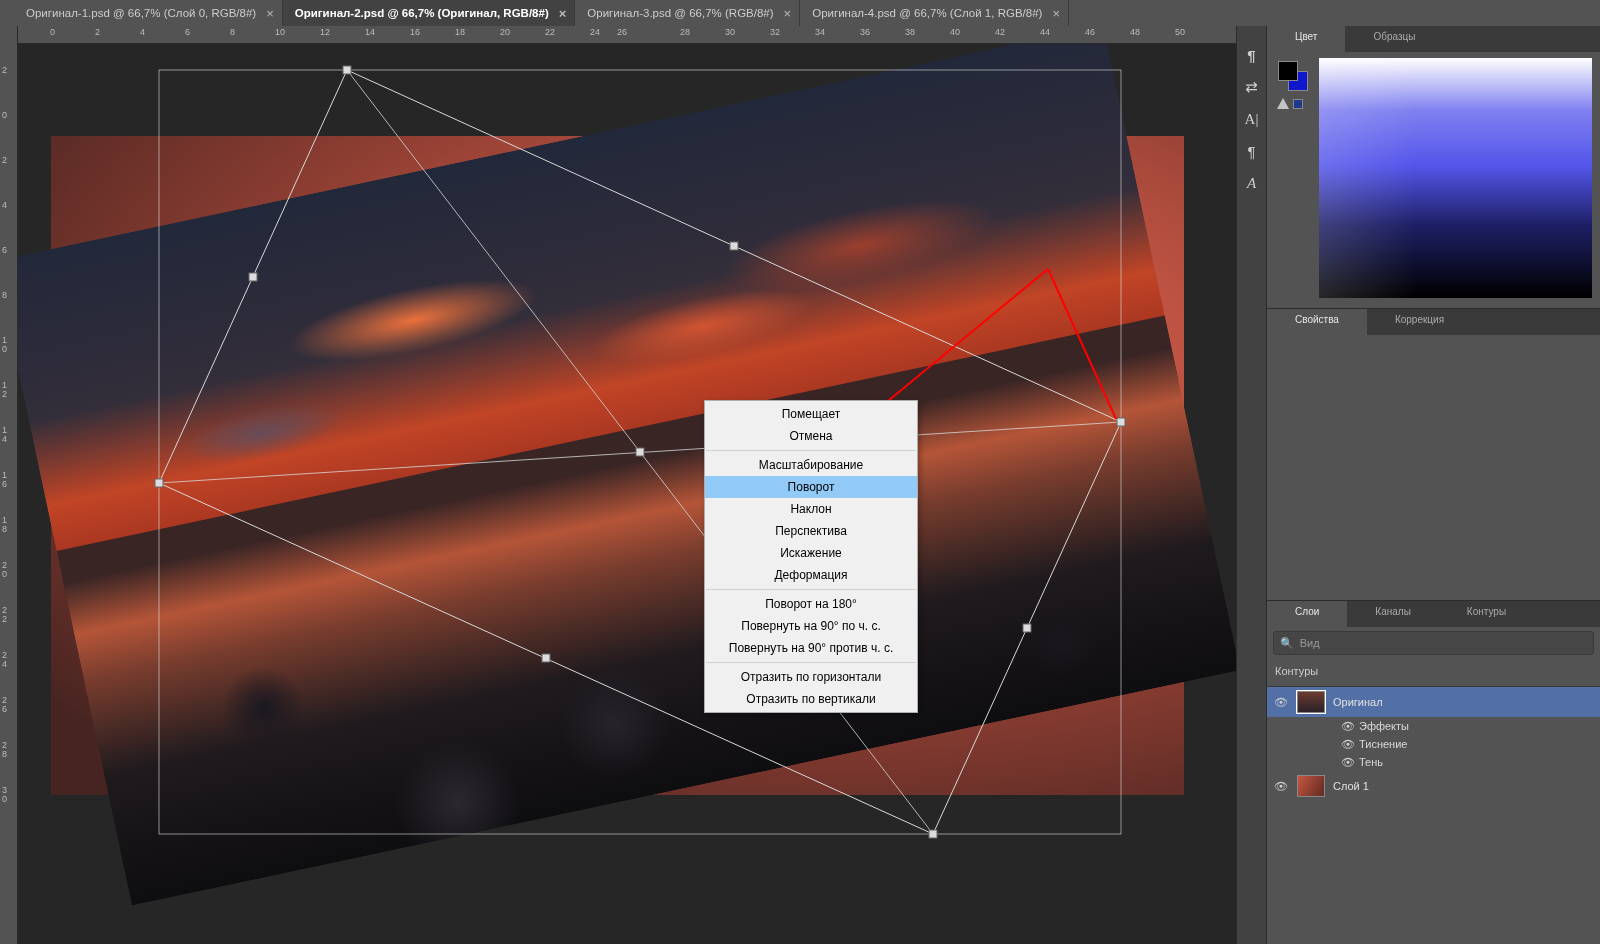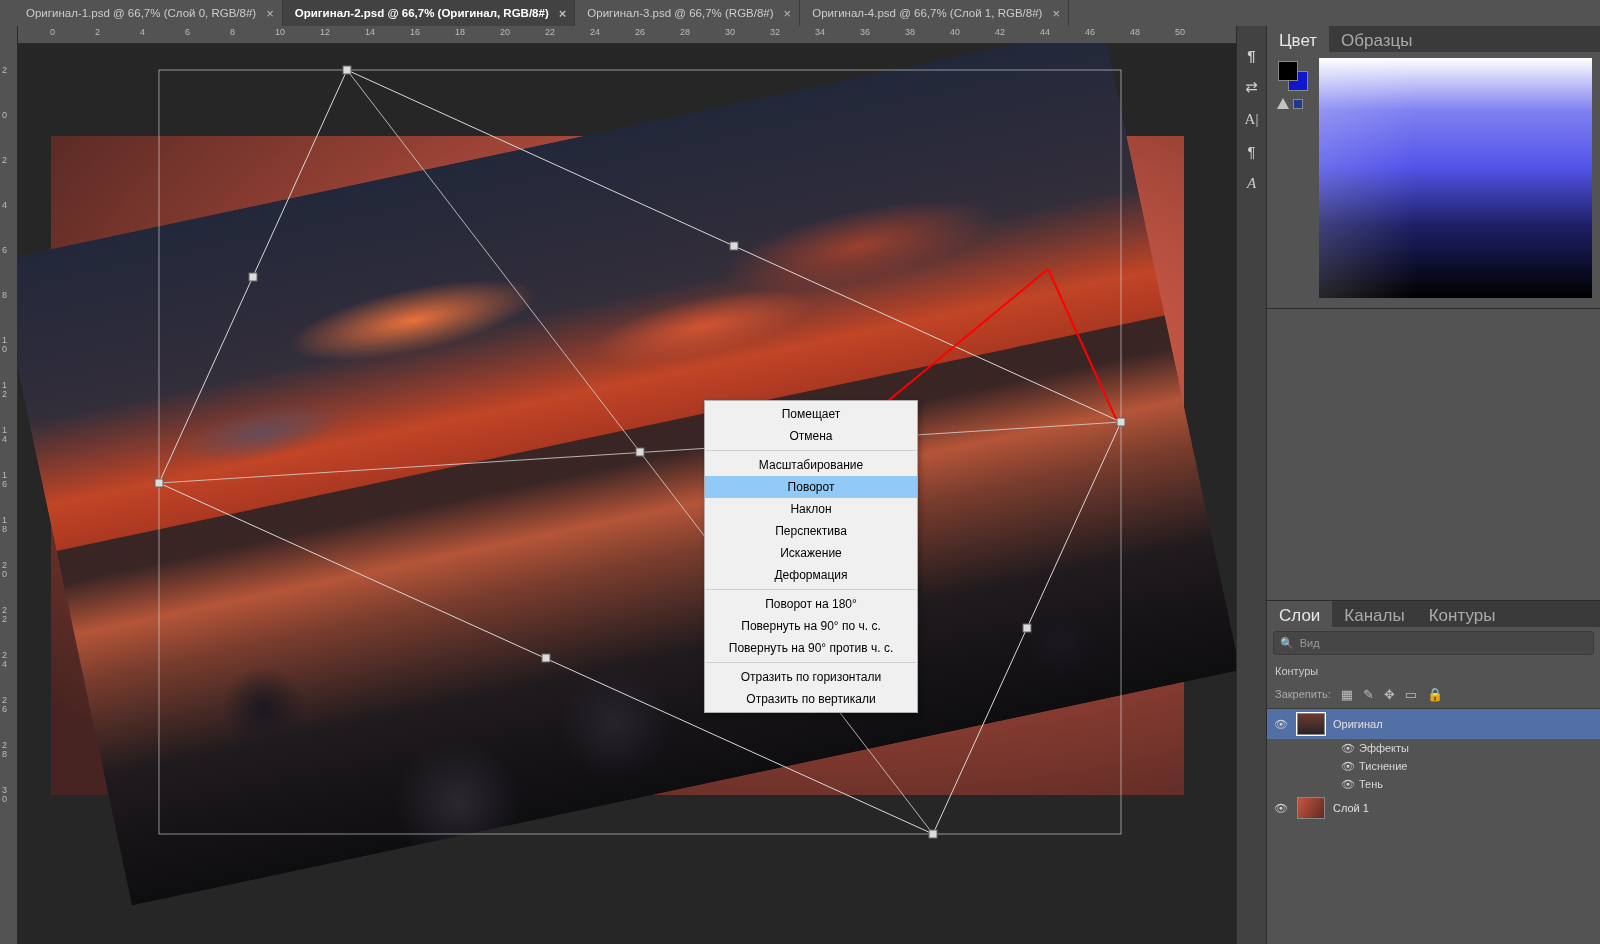--- a/index.html
+++ b/index.html
@@ -45,21 +45,21 @@
 .ctx .item { padding: 3px 15px; line-height: 16px; }
 .ctx .item.sel { background: #91c9f7; }
 .ctx .sep { height: 1px; background: #d0d0d0; margin: 3px 1px; }
 
 
 .right-col { width: 30px; background: #424242; border-left: 1px solid #2b2b2b; display:flex; flex-direction:column; align-items:center; padding-top:20px; gap:14px; }
 .right-col .ico { width:18px; height:18px; color:#cfcfcf; display:flex; align-items:center; justify-content:center; font-size:15px; }
 .panel-stack { width: 334px; display: flex; flex-direction: column; background: #535353; border-left: 1px solid #2b2b2b; }
 .panel { border-top: 1px solid #2b2b2b; display:flex; flex-direction:column; }
 .panel-tabs { height: 26px; display: flex; align-items: stretch; background: #3a3a3a; }
-.panel-tabs .ptab { padding: 5px 12px; font-size: 17px; color: #aaa; cursor: default; }
+.panel-tabs .ptab { padding: 5px 28px; font-size: 10px; color: #aaa; cursor: default; }
 .panel-tabs .ptab.active { background: #535353; color: #e6e6e6; }
 
 .color-panel { height: 256px; display:flex; padding: 6px 8px 8px 8px; gap: 10px; position:relative; }
 .swatches { position:relative; width:34px; }
 .swatch-main { position:absolute; top:3px; left:3px; width:20px; height:20px; background:#000; border:1px solid #888; }
 .swatch-sub  { position:absolute; top:13px; left:13px; width:20px; height:20px; background:#1015ce; border:1px solid #888; }
 .warn-row { position:absolute; top:40px; left:2px; display:flex; gap:4px; align-items:center; }
 .warn-tri { width:0;height:0;border-left:6px solid transparent;border-right:6px solid transparent;border-bottom:11px solid #c4c4c4; }
 .warn-sq { width:10px;height:10px;background:#1e3a8a;border:1px solid #888; }
 .color-picker { flex:1; height: 240px; position:relative; background: linear-gradient(to bottom, #ffffff 0%, #7f80f0 22%, #5355ea 45%, #1d1f64 70%, #000 100%); }
@@ -133,21 +133,21 @@
           <span class="tick" style="left: 167px;">6</span>
           <span class="tick" style="left: 212px;">8</span>
           <span class="tick" style="left: 257px;">10</span>
           <span class="tick" style="left: 302px;">12</span>
           <span class="tick" style="left: 347px;">14</span>
           <span class="tick" style="left: 392px;">16</span>
           <span class="tick" style="left: 437px;">18</span>
           <span class="tick" style="left: 482px;">20</span>
           <span class="tick" style="left: 527px; text-align: right;">22</span>
           <span class="tick" style="left: 572px;">24</span>
-          <span class="tick" style="left: 617px;">26</span>
+          <span class="tick" style="left: 599px;">26</span>
           <span class="tick" style="left: 662px;">28</span>
           <span class="tick" style="left: 707px;">30</span>
           <span class="tick" style="left: 752px;">32</span>
           <span class="tick" style="left: 797px;">34</span>
           <span class="tick" style="left: 842px;">36</span>
           <span class="tick" style="left: 887px;">38</span>
           <span class="tick" style="left: 932px;">40</span>
           <span class="tick" style="left: 977px;">42</span>
           <span class="tick" style="left: 1022px;">44</span>
           <span class="tick" style="left: 1067px;">46</span>
@@ -231,41 +231,37 @@
           <div class="warn-row">
             <div class="warn-tri"></div>
             <div class="warn-sq"></div>
           </div>
         </div>
         <div class="color-picker"></div>
       </div>
     </div>
 
     <div class="panel" style="height:292px;">
+      <div class="panel-tabs">
+        <div class="ptab active">Свойства</div>
+        <div class="ptab">Коррекция</div>
+      </div>
     </div>
 
     <div class="panel layer-panel">
       <div class="panel-tabs">
         <div class="ptab active">Слои</div>
         <div class="ptab">Каналы</div>
         <div class="ptab">Контуры</div>
       </div>
       <div class="search-row">
         <span>🔍</span>
         <span>Вид</span>
       </div>
       <div class="mode-row">Контуры</div>
-      <div class="lock-row">
-        <span>Закрепить:</span>
-        <span class="ico">▦</span>
-        <span class="ico">✎</span>
-        <span class="ico">✥</span>
-        <span class="ico">▭</span>
-        <span class="ico">🔒</span>
-      </div>
       <div class="layers">
         <div class="layer selected">
           <span class="eye">👁</span>
           <div class="thumb active" style="background:linear-gradient(#6b3a30,#2b2228)"></div>
           <span>Оригинал</span>
         </div>
         <div class="layer-sub">
           <span class="eye">👁</span>
           <span>Эффекты</span>
         </div>

